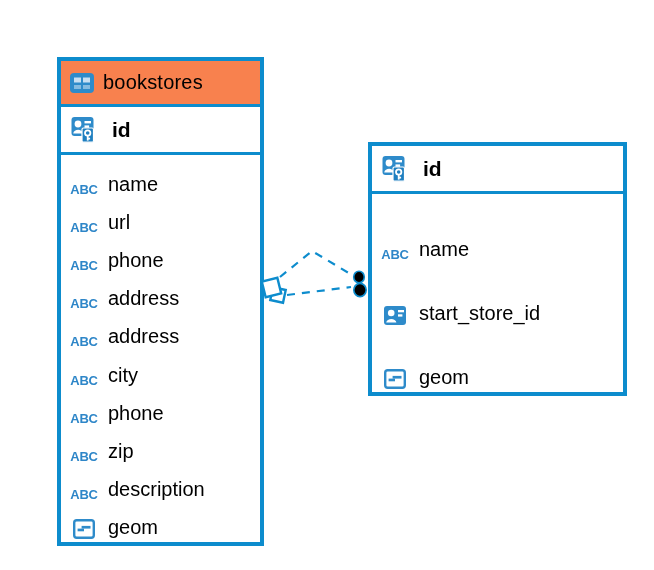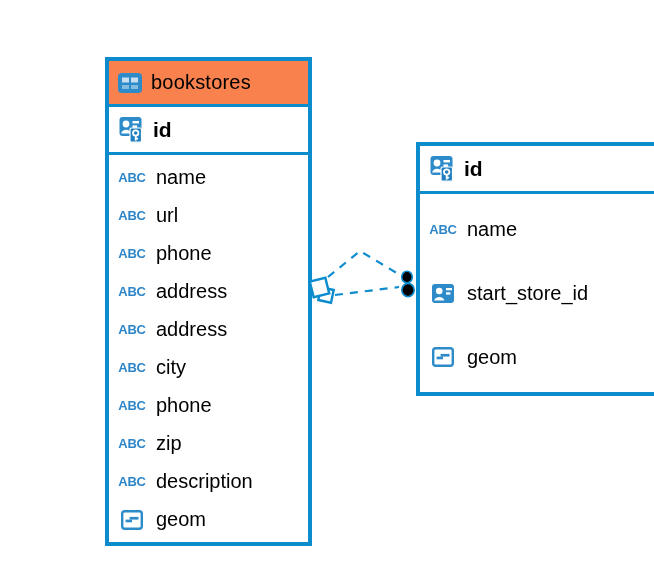--- a/index.html
+++ b/index.html
@@ -1,38 +1,38 @@
 <!DOCTYPE html>
 <html><head>
 <meta charset="utf-8">
 <style>
   html,body{margin:0;padding:0;}
   body{
     width:654px;height:570px;background:#ffffff;position:relative;overflow:hidden;
     font-family:"Liberation Sans",sans-serif;color:#000;
   }
-  .canvas{position:absolute;inset:0;margin-left:48px;}
+  .canvas{position:absolute;inset:0;}
   .db-table{
     position:absolute;box-sizing:border-box;background:#fff;
     border:4px solid #0d8ccd;display:flex;flex-direction:column;
   }
   .tbl-header{
     flex:0 0 auto;height:43px;display:flex;align-items:center;gap:9px;
     padding:0 9px;border-bottom:3px solid #0d8ccd;
   }
   .tbl-header.orange{background:#f8814e;}
   .tbl-header.gray{background:#e7e7e7;}
   .tbl-title{font-size:20px;letter-spacing:0.2px;white-space:nowrap;}
   .pk-row{
-    flex:0 0 auto;height:45px;display:flex;align-items:center;gap:6px;
+    flex:0 0 auto;height:45px;display:flex;align-items:center;gap:13px;
     padding:0 8px;border-bottom:3px solid #0d8ccd;
   }
   .pk-label{font-size:21px;font-weight:bold;}
   .rows{flex:1;display:flex;flex-direction:column;padding:3px 0;}
-  .row{flex:1;display:flex;align-items:center;gap:9px;padding:0 8px;}
+  .row{flex:1;display:flex;align-items:flex-end;gap:9px;padding:0 8px;}
   .col-label{font-size:20px;white-space:nowrap;}
   .icon-box{flex:0 0 auto;width:30px;display:flex;justify-content:center;align-items:center;}
   .abc{
     color:#2e86c8;font-weight:800;font-size:13px;line-height:1;
     letter-spacing:-0.3px;font-family:"Liberation Sans",sans-serif;
   }
   svg.overlay{position:absolute;inset:0;pointer-events:none;}
   .dash{stroke:#0d8ccd;stroke-width:2.2;stroke-dasharray:8 7;fill:none;}
   .dstroke{fill:#ffffff;stroke:#0d8ccd;stroke-width:2.4;}
   .dot{fill:#000000;stroke:#0d8ccd;stroke-width:1.6;}

